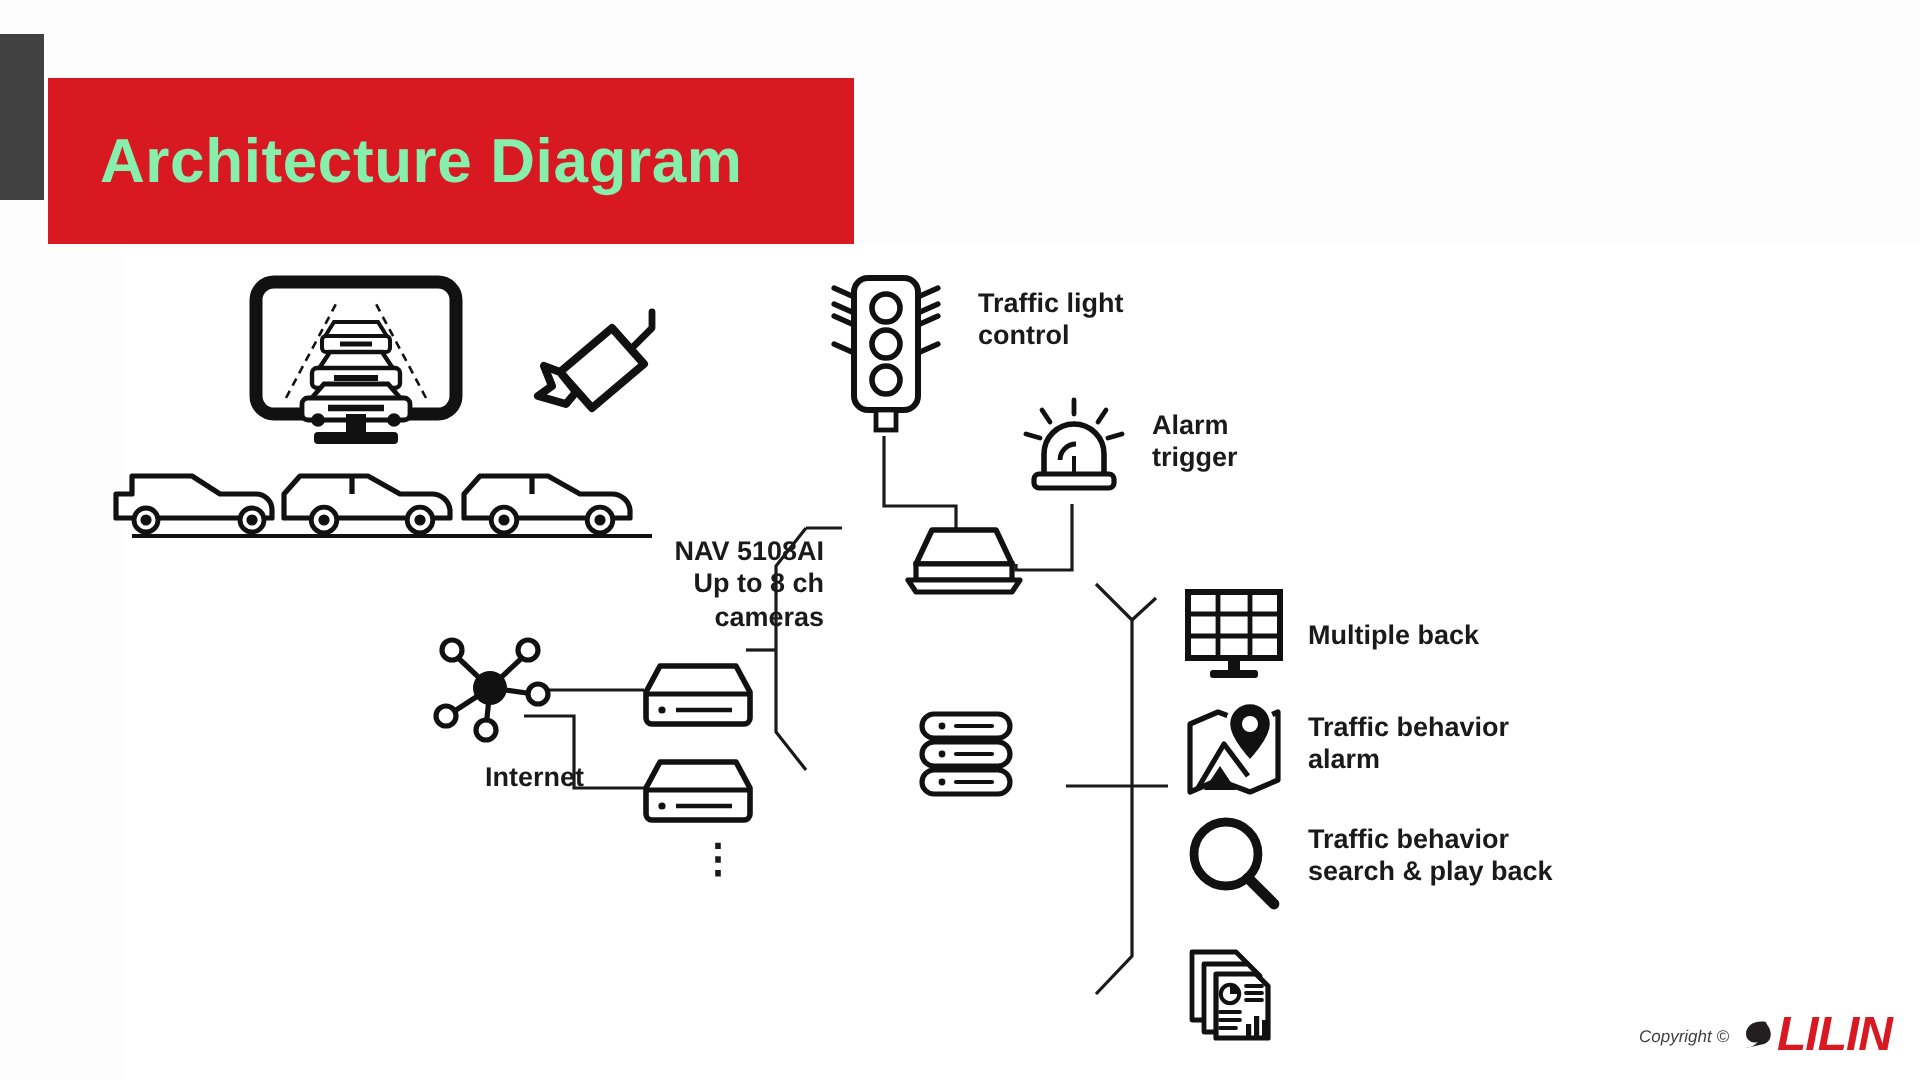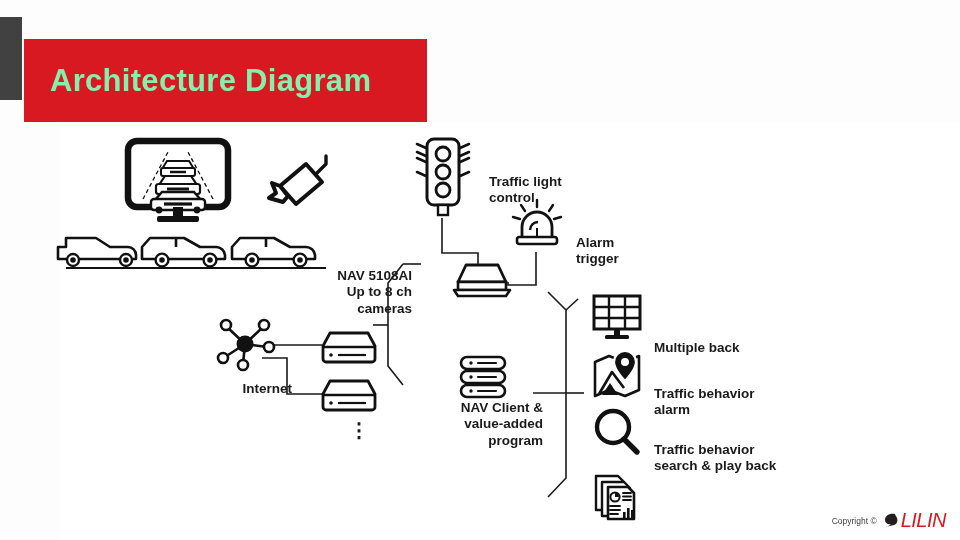--- a/index.html
+++ b/index.html
@@ -43,42 +43,43 @@
   
   .lbl{
     position:absolute;
     font-size:13.5px;
     font-weight:bold;
     color:#1a1a1a;
     line-height:1.22;
     white-space:pre-line;
   }
   .lbl.c{text-align:right;}
-  .lbl.l{text-align:left;margin-top:30px;}
+  .lbl.l{text-align:left;}
 
   svg{display:block;overflow:visible;}
   .ico{position:absolute;}
 
   .diagram-svg{
     position:absolute;left:0;top:0;width:960px;height:540px;
     pointer-events:none;
   }
 
   
   .footer{
     position:absolute;right:14px;bottom:8px;
     display:flex;align-items:center;gap:6px;
   }
   .copy{
     font-size:8.5px;color:#3f3f3f;
     font-family:"Liberation Sans", sans-serif;
+    font-style:italic;
   }
   .logo-wrap{display:flex;align-items:center;gap:2px;}
   .logo-text{
-    font-size:20px;font-weight:normal;font-style:italic;
+    font-size:24px;font-weight:bold;font-style:italic;
     color:#d81921;letter-spacing:-.5px;
     font-family:"Liberation Sans", sans-serif;
   }
 </style>
 </head>
 <body>
 
 <div class="slide">
 
   <div class="canvas"></div>
@@ -300,23 +301,20 @@
         <circle cx="13" cy="22" r="1.7"></circle>
         <circle cx="13" cy="36" r="1.7"></circle>
       </g>
       <g stroke="#111" stroke-width="2.1" stroke-linecap="round">
         <line x1="20" y1="8" x2="38" y2="8"></line>
         <line x1="20" y1="22" x2="38" y2="22"></line>
         <line x1="20" y1="36" x2="38" y2="36"></line>
       </g>
     </svg>
   </div>
-  <div class="lbl c" style="left:425px;top:400px;width:118px;">NAV Client &amp;
-value-added
-program</div>
 
   <div class="ico" style="left:592px;top:294px;">
     <svg width="50" height="46" viewBox="0 0 50 46">
       <rect x="2" y="2" width="46" height="33" fill="#fff" stroke="#111" stroke-width="3"></rect>
       <g stroke="#111" stroke-width="2.4">
         <line x1="17" y1="2" x2="17" y2="35"></line>
         <line x1="33" y1="2" x2="33" y2="35"></line>
         <line x1="2" y1="13" x2="48" y2="13"></line>
         <line x1="2" y1="24" x2="48" y2="24"></line>
       </g>

